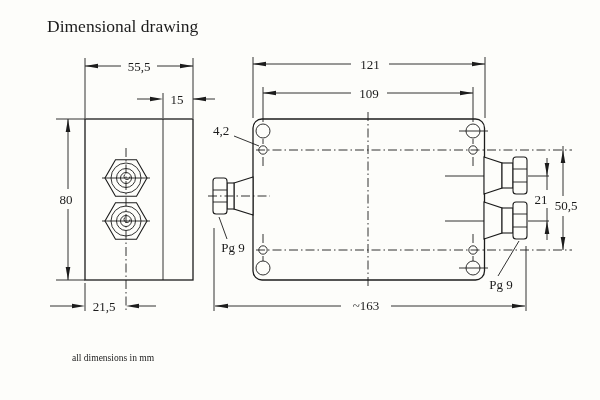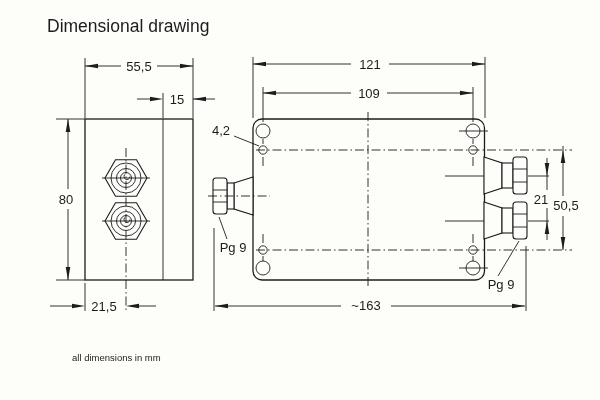--- a/index.html
+++ b/index.html
@@ -2,21 +2,21 @@
 <html><head>
 <meta charset="utf-8">
 <style>
   html,body{margin:0;padding:0;}
   body{
     width:600px;height:400px;
     background:#fdfdfa;
     font-family:"Liberation Sans", sans-serif;
     overflow:hidden;
   }
-  .stage{position:relative;width:600px;height:400px;}
+  .stage{position:relative;width:600px;height:400px;font-family:Liberation Serif, serif;}
   svg{display:block;}
   .outline{fill:#fdfdfa;stroke:#1c1c1c;stroke-width:1.3;}
   .part{fill:#fdfdfa;stroke:#1c1c1c;stroke-width:1.1;}
   .thin{stroke:#1c1c1c;stroke-width:0.9;fill:none;}
   .dim{stroke:#1c1c1c;stroke-width:0.9;fill:none;}
   .cl{stroke:#1c1c1c;stroke-width:0.9;fill:none;stroke-dasharray:9 3 1.5 3;}
   .ah{fill:#1c1c1c;stroke:none;}
   .dimtext{font-size:13px;fill:#1c1c1c;}
   .title-text{font-size:17.5px;fill:#1c1c1c;}
   .note-text{font-size:9.5px;fill:#1c1c1c;}

